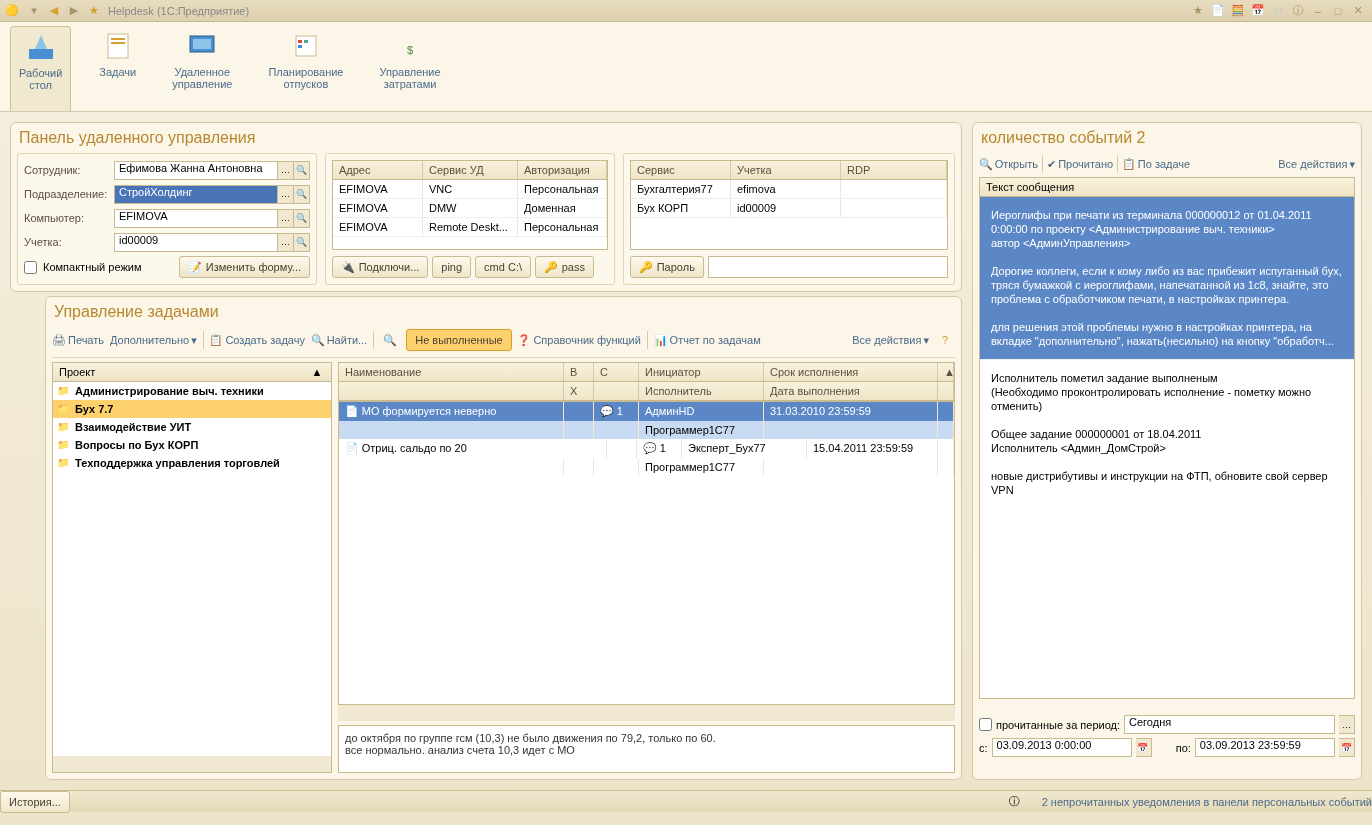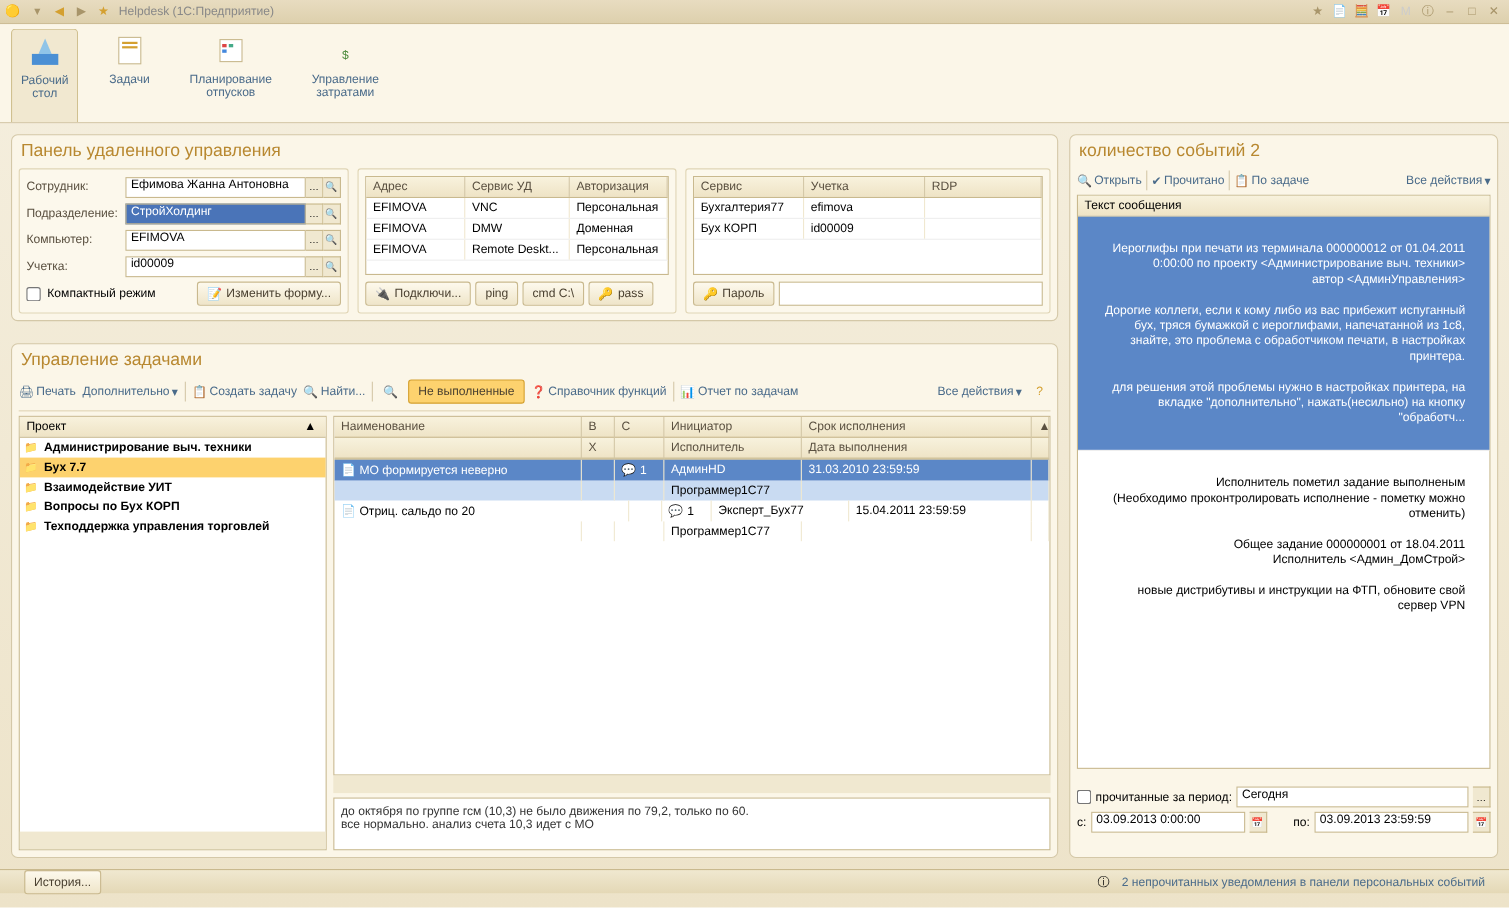--- a/index.html
+++ b/index.html
@@ -8,41 +8,41 @@
 .tb-icon { width: 16px; height: 16px; margin-right: 4px; display: inline-flex; align-items: center; justify-content: center; }
 .tb-title { color: #888; margin-left: 4px; }
 .tb-spacer { flex: 1; }
 .tb-btn { width: 16px; height: 16px; margin: 0 2px; display: inline-flex; align-items: center; justify-content: center; cursor: pointer; color: #a8956a; }
 .navbar { height: 90px; background: #fbf6e8; display: flex; padding: 4px 10px 0; gap: 20px; border-bottom: 1px solid #d4c8a8; }
 .nav-item { display: flex; flex-direction: column; align-items: center; justify-content: flex-start; padding: 4px 8px; cursor: pointer; border-radius: 4px 4px 0 0; }
 .nav-item.active { background: #f1e8d0; border: 1px solid #d0c090; border-bottom: none; }
 .nav-ico { width: 32px; height: 32px; margin-bottom: 4px; }
 .nav-lbl { color: #4a6b8a; text-align: center; line-height: 12px; }
 .main { display: flex; gap: 10px; padding: 10px; height: 678px; }
-.left-col { flex: 1; display: flex; flex-direction: column; gap: 20px; min-width: 0; }
+.left-col { flex: 1; display: flex; flex-direction: column; gap: 4px; min-width: 0; }
 .right-col { width: 390px; display: flex; flex-direction: column; }
 .panel { background: #fbf6e8; border: 1px solid #d4c8a8; border-radius: 6px; padding: 6px; }
 .panel-title { color: #b88830; font-size: 16px; font-weight: normal; margin-bottom: 6px; padding-left: 2px; }
 .remote-panel { display: flex; flex-direction: column; }
 .remote-body { display: flex; gap: 8px; }
 .form-block { background: #fcf8ec; border: 1px solid #e0d5b5; border-radius: 3px; padding: 6px; }
 .fld-row { display: flex; align-items: center; margin-bottom: 4px; height: 20px; }
 .fld-lbl { width: 90px; color: #5a5040; }
 .fld-input { flex: 1; height: 19px; border: 1px solid #c9b98e; background: #fff; padding: 0 4px; position: relative; }
 .fld-input.sel { background: #4a74b8; color: #fff; }
 .fld-sb { width: 16px; height: 19px; border: 1px solid #c9b98e; border-left: none; background: #f0e8d0; display: inline-flex; align-items: center; justify-content: center; font-size: 9px; cursor: pointer; }
 .chk-row { display: flex; align-items: center; gap: 6px; margin-top: 4px; }
 .btn { height: 22px; border: 1px solid #c9b98e; background: linear-gradient(#fdf9ed,#efe5c9); border-radius: 3px; padding: 0 8px; cursor: pointer; display: inline-flex; align-items: center; gap: 4px; color: #4a4030; }
 .btn-row { display: flex; gap: 4px; margin-top: 6px; }
 .tbl { border: 1px solid #c9b98e; background: #fff; flex: 1; }
 .tbl-hdr { display: flex; background: linear-gradient(#f8f2dd,#eee3c5); border-bottom: 1px solid #c9b98e; }
 .tbl-h { padding: 3px 6px; border-right: 1px solid #d4c8a8; color: #5a5040; }
 .tbl-r { display: flex; border-bottom: 1px solid #eee; }
 .tbl-c { padding: 3px 6px; border-right: 1px solid #f0e8d0; overflow: hidden; white-space: nowrap; }
-.tasks-panel { flex: 1; display: flex; flex-direction: column; min-height: 0; }
+.tasks-panel { flex: 1; display: flex; flex-direction: column; min-height: 0; margin-left: 35px; }
 .toolbar { display: flex; align-items: center; gap: 6px; padding: 2px 0 6px; border-bottom: 1px solid #e0d5b5; margin-bottom: 4px; flex-wrap: wrap; }
 .tb-sp { flex: 1; }
 .tasks-body { display: flex; flex: 1; gap: 6px; min-height: 0; }
 .proj-tree { width: 280px; border: 1px solid #c9b98e; background: #fff; display: flex; flex-direction: column; }
 .tree-hdr { background: linear-gradient(#f8f2dd,#eee3c5); padding: 3px 6px; border-bottom: 1px solid #c9b98e; display: flex; }
 .tree-hdr span:first-child { flex: 1; }
 .tree-item { padding: 3px 6px 3px 22px; cursor: pointer; position: relative; font-weight: bold; }
 .tree-item::before { content: "📁"; position: absolute; left: 4px; font-size: 10px; }
 .tree-item.sel { background: #fdd26e; }
 .task-grid { flex: 1; display: flex; flex-direction: column; min-width: 0; }
@@ -53,25 +53,25 @@
 .task-row { display: flex; }
 .task-row.selA { background: #5b87c7; color: #fff; }
 .task-row.selB { background: #c9dbf2; }
 .tc { padding: 3px 6px; border-right: 1px solid #f0e8d0; overflow: hidden; white-space: nowrap; }
 .note-box { border: 1px solid #c9b98e; background: #fff; padding: 6px; margin-top: 4px; height: 48px; color: #333; }
 .events-panel { flex: 1; display: flex; flex-direction: column; min-height: 0; }
 .ev-toolbar { display: flex; align-items: center; gap: 4px; padding: 2px 0 4px; }
 .ev-link { color: #4a6b8a; cursor: pointer; display: inline-flex; align-items: center; gap: 2px; }
 .ev-list { flex: 1; border: 1px solid #c9b98e; background: #fff; display: flex; flex-direction: column; min-height: 0; }
 .ev-hdr { background: linear-gradient(#f8f2dd,#eee3c5); padding: 3px 6px; border-bottom: 1px solid #c9b98e; }
-.ev-msg { padding: 22px; font-size: 11px; line-height: 14px; text-align: right; }
+.ev-msg { padding: 11px; font-size: 11px; line-height: 14px; }
 .ev-msg.sel { background: #5b87c7; color: #fff; }
 .ev-foot { padding: 16px 0; display: flex; flex-direction: column; gap: 4px; }
 .ev-row { display: flex; align-items: center; gap: 4px; }
-.statusbar { height: 22px; background: linear-gradient(#f0e8d0,#e4d8b6); border-top: 1px solid #c9b98e; display: flex; align-items: center; padding: 0 22px; gap: 11px; }
+.statusbar { height: 22px; background: linear-gradient(#f0e8d0,#e4d8b6); border-top: 1px solid #c9b98e; display: flex; align-items: center; padding: 0 0; gap: 22px; }
 .scrollbar-h { height: 16px; background: #f0e8d0; }
 input[type=text] { border: none; outline: none; background: transparent; width: 100%; font-size: 11px; }
 .filter-active { background: #fdd26e !important; border-color: #d4a030 !important; }
 .sep { width:1px; height:18px; background:#d4c8a8; }
 </style>
 </head>
 <body>
 
 <div class="titlebar">
   <span class="tb-icon">🟡</span>
@@ -104,20 +104,28 @@
   <div class="nav-item">
     <svg class="nav-ico" viewBox="0 0 32 32">
         <rect x="6" y="4" width="20" height="24" fill="#fff" stroke="#c9b98e"></rect>
         <rect x="9" y="8" width="14" height="2" fill="#d4a030"></rect>
         <rect x="9" y="12" width="14" height="2" fill="#d4a030"></rect>
       </svg>
     <div class="nav-lbl">Задачи</div>
   </div>
   <div class="nav-item">
     <svg class="nav-ico" viewBox="0 0 32 32">
+        <rect x="4" y="6" width="24" height="16" fill="#4a8fd4" stroke="#2a5a8a"></rect>
+        <rect x="7" y="9" width="18" height="10" fill="#8fc4e8"></rect>
+      </svg>
+    <div class="nav-lbl" style="white-space:pre-line">Удаленное
+управление</div>
+  </div>
+  <div class="nav-item">
+    <svg class="nav-ico" viewBox="0 0 32 32">
         <rect x="6" y="6" width="20" height="20" fill="#fff" stroke="#c9b98e"></rect>
         <rect x="8" y="10" width="4" height="3" fill="#d44"></rect>
         <rect x="14" y="10" width="4" height="3" fill="#4a8"></rect>
         <rect x="8" y="15" width="4" height="3" fill="#48d"></rect>
       </svg>
     <div class="nav-lbl" style="white-space:pre-line">Планирование
 отпусков</div>
   </div>
   <div class="nav-item">
     <svg class="nav-ico" viewBox="0 0 32 32">

